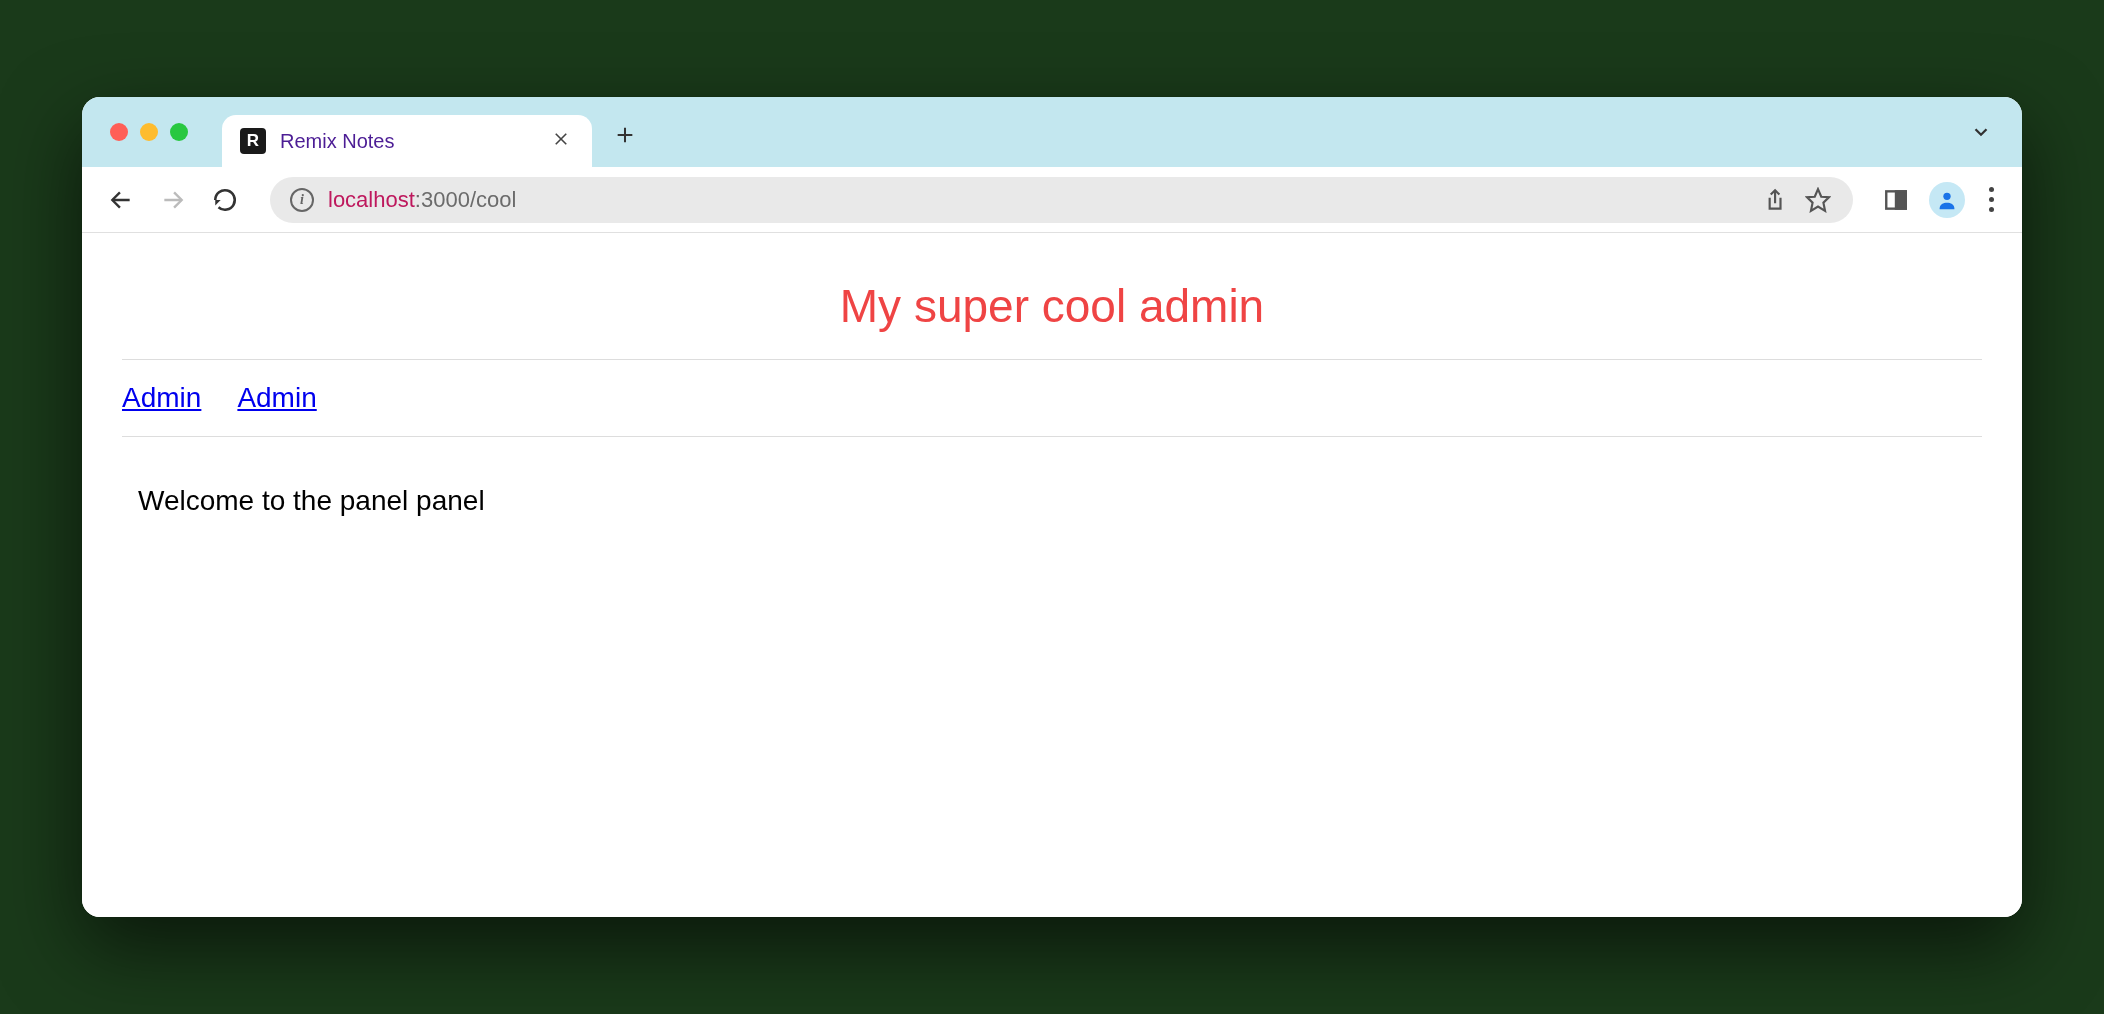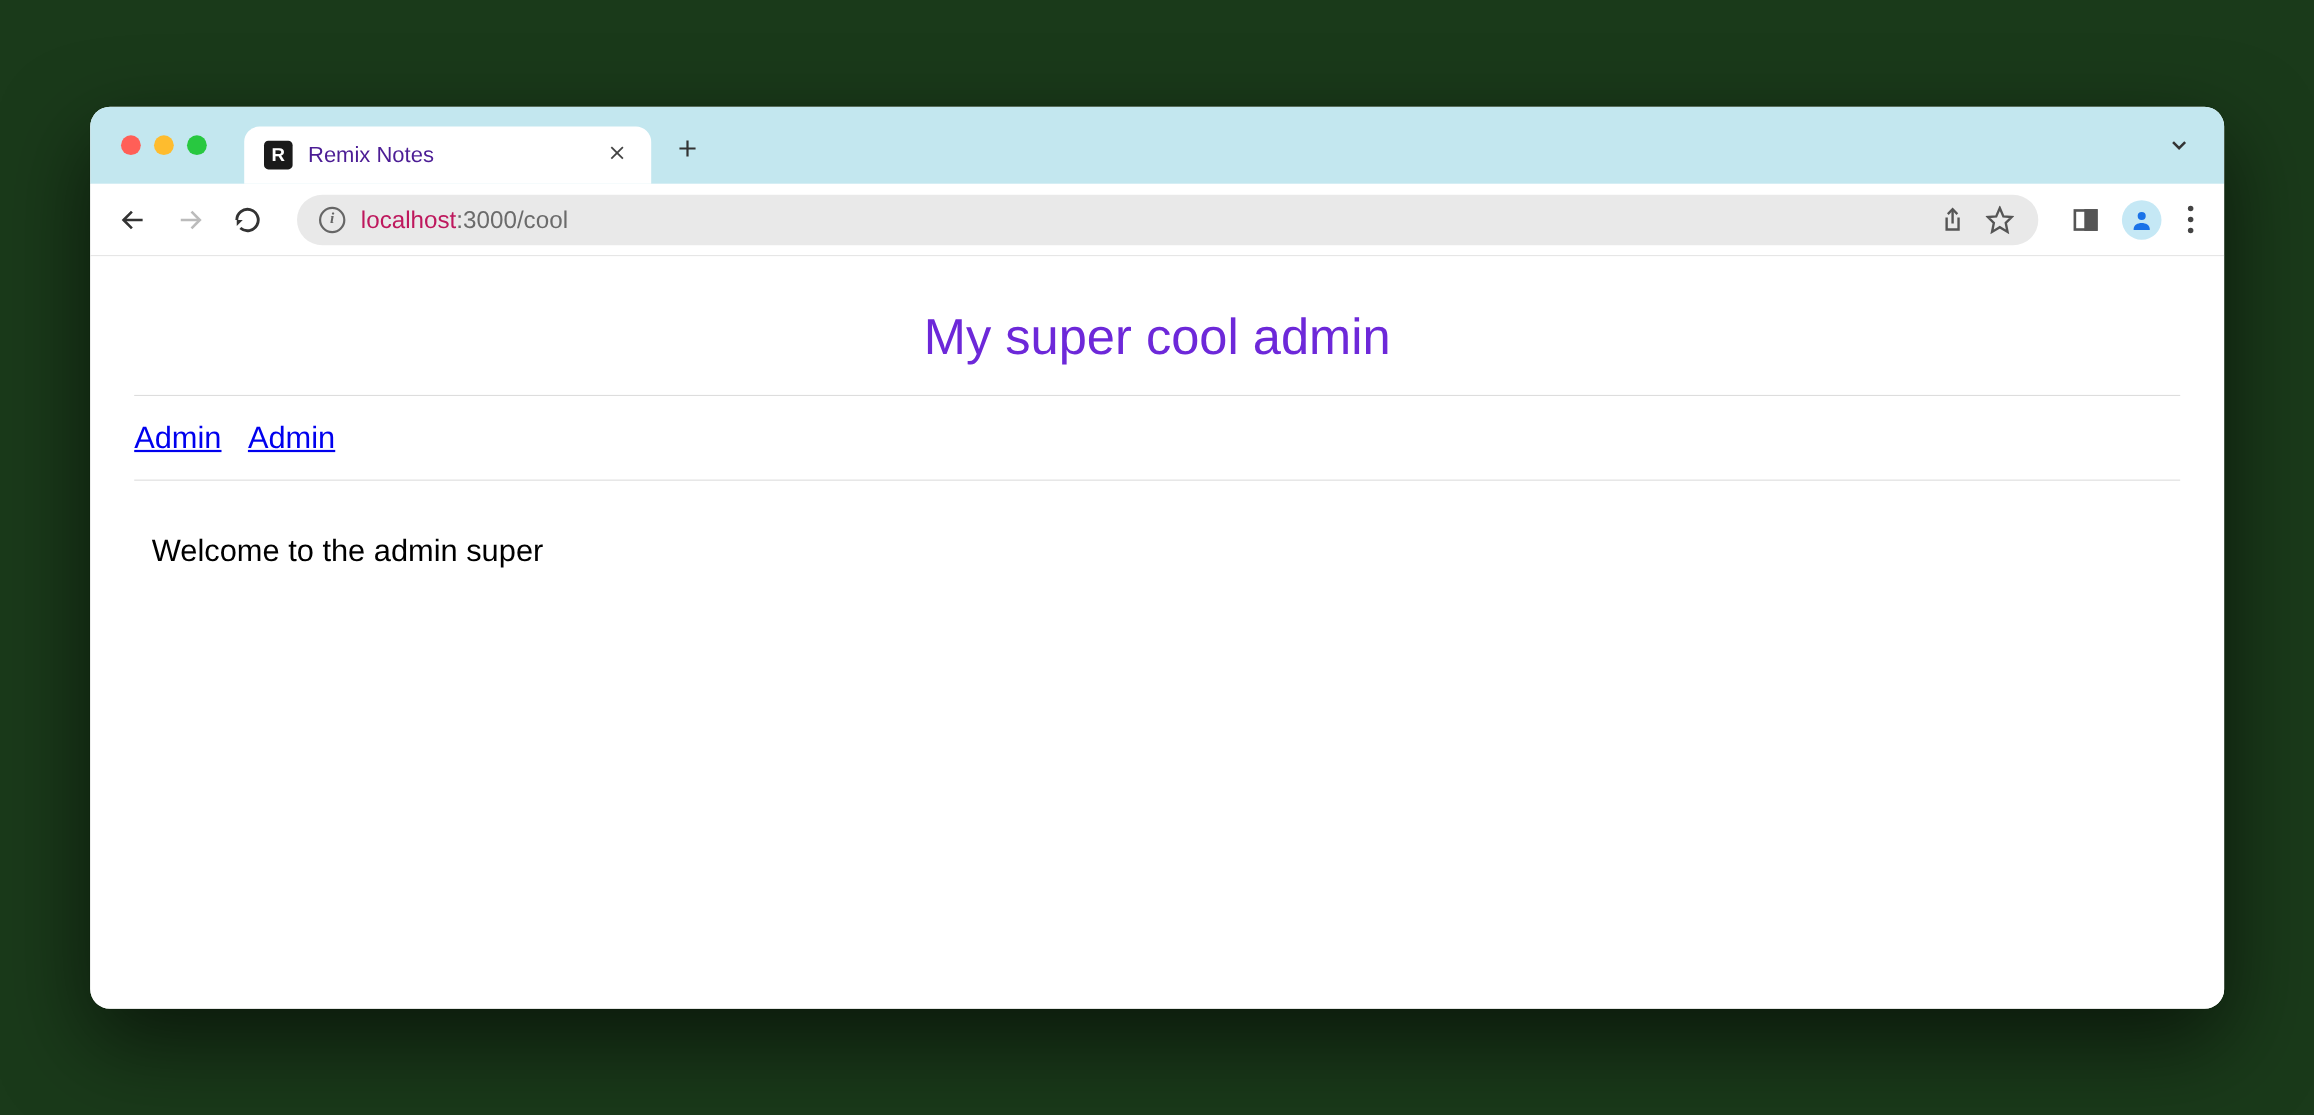--- a/index.html
+++ b/index.html
@@ -188,29 +188,29 @@
     .content {
       flex: 1;
       background: #ffffff;
       padding: 30px 40px;
       overflow: auto;
     }
     .page-title {
       text-align: center;
       font-size: 46px;
       font-weight: 400;
-      color: #6d28d9;
+      color: #ef4444;
       padding: 16px 0 26px;
       border-bottom: 1px solid #ddd;
     }
     .nav-links {
       padding: 22px 0;
       border-bottom: 1px solid #ddd;
       display: flex;
-      gap: 24px;
+      gap: 36px;
     }
     .nav-links a {
       color: #0000ee;
       text-decoration: underline;
       font-size: 28px;
     }
     .welcome {
       padding: 48px 16px;
       font-size: 28px;
       color: #000;
@@ -305,16 +305,16 @@
         <span></span>
     </div>
   </div>
 
   <div class="content">
     <h1 class="page-title">My super cool admin</h1>
     <nav class="nav-links">
       <a href="#">Admin</a>
       <a href="#">Admin</a>
     </nav>
-    <p class="welcome">Welcome to the admin super</p>
+    <p class="welcome">Welcome to the panel panel</p>
   </div>
 
 </div>
 
 </body></html>

